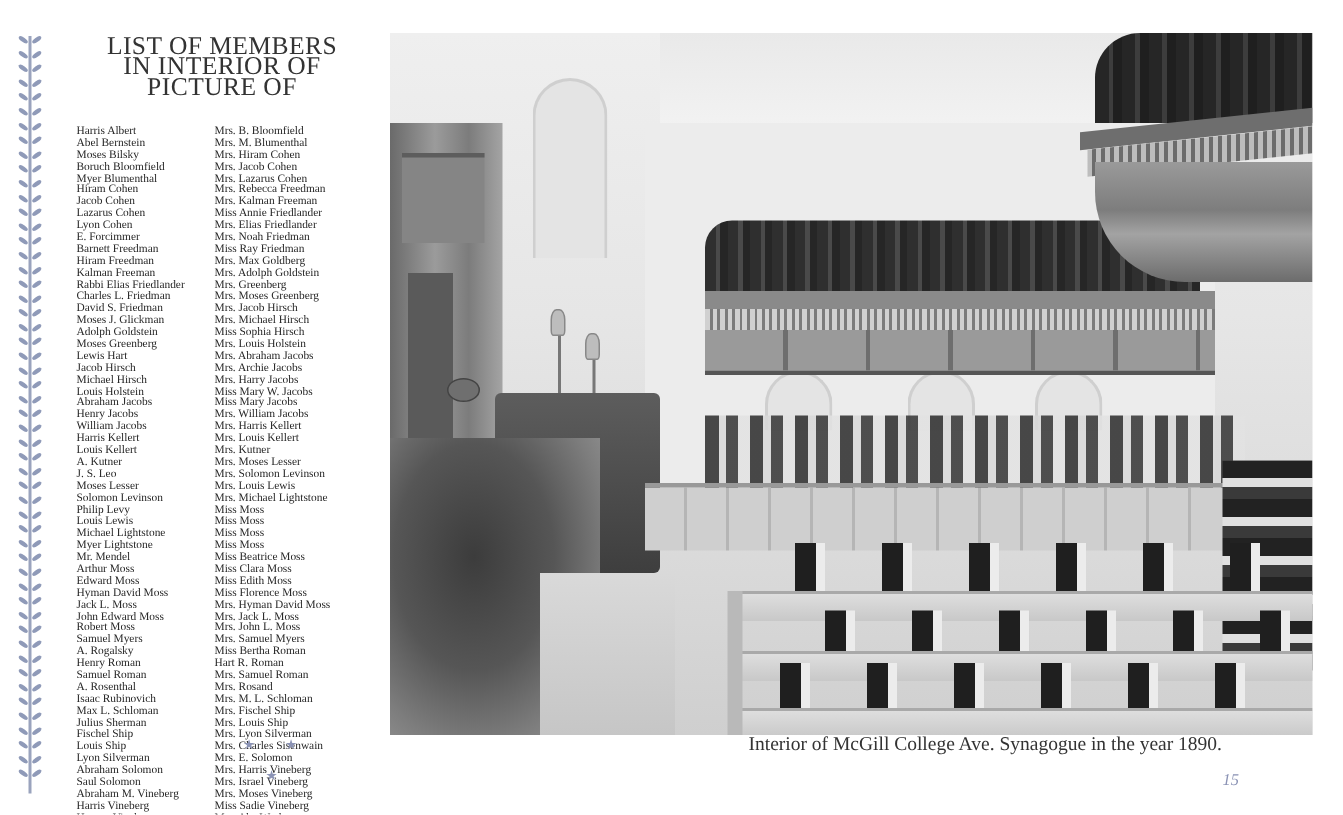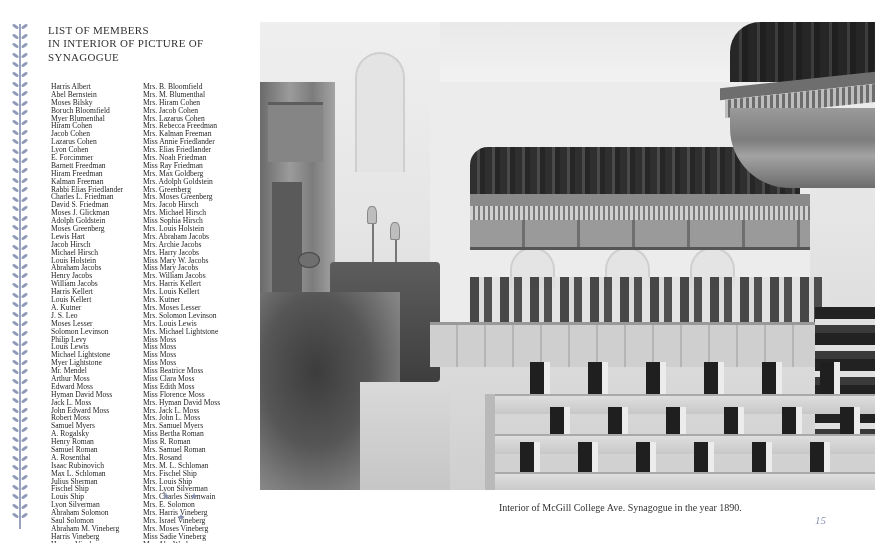--- a/index.html
+++ b/index.html
@@ -16,21 +16,21 @@
     .vine .leaf { width: 16px; height: 9.6px; position: relative; }
     .vine .leaf::before, .vine .leaf::after {
       content: ""; position: absolute; top: 1px; width: 7px; height: 3px;
       border-radius: 50%; background: #8f9ab8;
     }
     .vine .leaf::before { left: 0; transform: rotate(35deg); }
     .vine .leaf::after { right: 0; transform: rotate(-35deg); }
 
     .list-title {
       position: absolute; left: 48px; top: 24px; width: 200px;
-      font-size: 11px; line-height: 13.4px; letter-spacing: 0.3px;
+      text-align: center; font-size: 17px; line-height: 13.4px; letter-spacing: 0.3px;
       text-transform: uppercase; color: #333;
     }
     .col { position: absolute; top: 83px; font-size: 7.6px; line-height: 7.9px; color: #262626; white-space: nowrap; }
     .col-1 { left: 51px; }
     .col-2 { left: 143px; }
     .col div { height: 7.9px; }
 
     .star { position: absolute; color: #8b93b5; font-size: 9px; line-height: 9px; }
     .page-num { position: absolute; font-size: 11px; color: #8b93b5; }
     .pn-left { left: 52px; top: 524px; margin-top: 19px; }
@@ -85,21 +85,21 @@
     .railing-low { left: 170px; top: 300px; width: 420px; height: 45px;
       background: repeating-linear-gradient(90deg,#cfcfcf 0 26px,#b5b5b5 26px 28px); border-top: 3px solid #999; }
     .right-crowd { left: 555px; top: 285px; width: 60px; height: 140px;
       background: repeating-linear-gradient(180deg,#222 0 12px,#e0e0e0 12px 18px,#3a3a3a 18px 26px); }
     .pew { left: 230px; width: 385px; height: 20px; background: linear-gradient(180deg,#dedede,#c8c8c8); border-top: 2px solid #a9a9a9; }
     .pew-side { left: 225px; top: 372px; width: 10px; height: 96px; background: #b9b9b9; }
     .hat-row { left: 250px; width: 360px; height: 40px;
       background: repeating-linear-gradient(90deg,transparent 0 20px,#1f1f1f 20px 34px,#ececec 34px 40px,transparent 40px 58px); }
 
     .caption {
-      position: absolute; left: 499px; top: 502px; font-size: 10px; color: #333; white-space: nowrap;
+      position: absolute; left: 499px; top: 488px; font-size: 13px; color: #333; white-space: nowrap;
     }
   </style>
 </head>
 <body>
 
 <div class="left-page">
   <div class="vine" id="vine">
     <div class="stem"></div>
   <div class="leaf"></div>
       <div class="leaf"></div>
@@ -151,21 +151,20 @@
       <div class="leaf"></div>
       <div class="leaf"></div>
       <div class="leaf"></div>
       <div class="leaf"></div>
       <div class="leaf"></div>
     </div>
 
   <div class="list-title">
     <div>LIST OF MEMBERS</div>
     <div>IN INTERIOR OF PICTURE OF</div>
-    <div>SYNAGOGUE</div>
   </div>
 
   <div class="col col-1" id="col1">
       <div>Harris Albert</div>
       <div>Abel Bernstein</div>
       <div>Moses Bilsky</div>
       <div>Boruch Bloomfield</div>
       <div>Myer Blumenthal</div>
       <div>Hiram Cohen</div>
       <div>Jacob Cohen</div>
@@ -261,21 +260,21 @@
       <div>Miss Moss</div>
       <div>Miss Beatrice Moss</div>
       <div>Miss Clara Moss</div>
       <div>Miss Edith Moss</div>
       <div>Miss Florence Moss</div>
       <div>Mrs. Hyman David Moss</div>
       <div>Mrs. Jack L. Moss</div>
       <div>Mrs. John L. Moss</div>
       <div>Mrs. Samuel Myers</div>
       <div>Miss Bertha Roman</div>
-      <div>Miss R. Roman</div>
+      <div>Hart R. Roman</div>
       <div>Mrs. Samuel Roman</div>
       <div>Mrs. Rosand</div>
       <div>Mrs. M. L. Schloman</div>
       <div>Mrs. Fischel Ship</div>
       <div>Mrs. Louis Ship</div>
       <div>Mrs. Lyon Silverman</div>
       <div>Mrs. Charles Sisenwain</div>
       <div>Mrs. E. Solomon</div>
       <div>Mrs. Harris Vineberg</div>
       <div>Mrs. Israel Vineberg</div>

